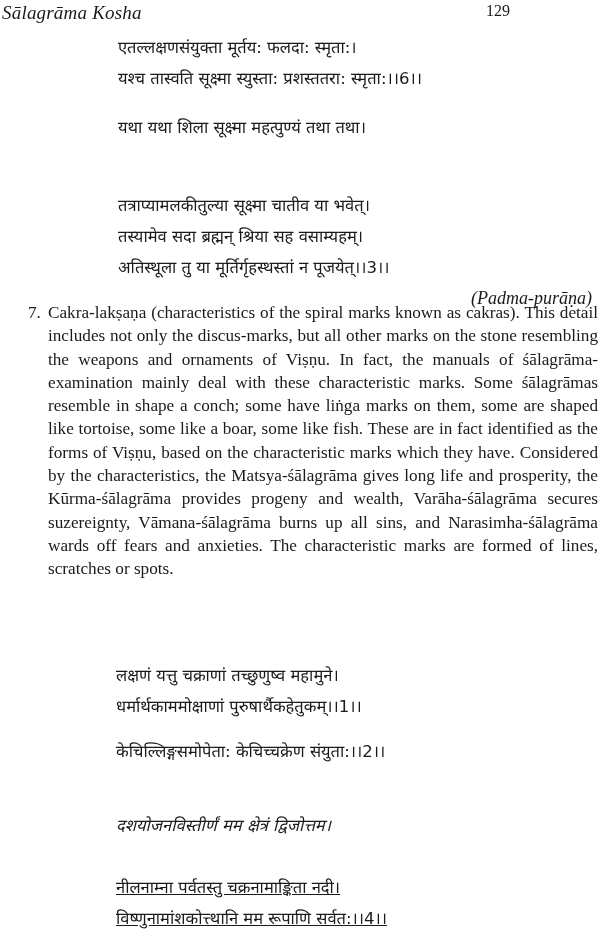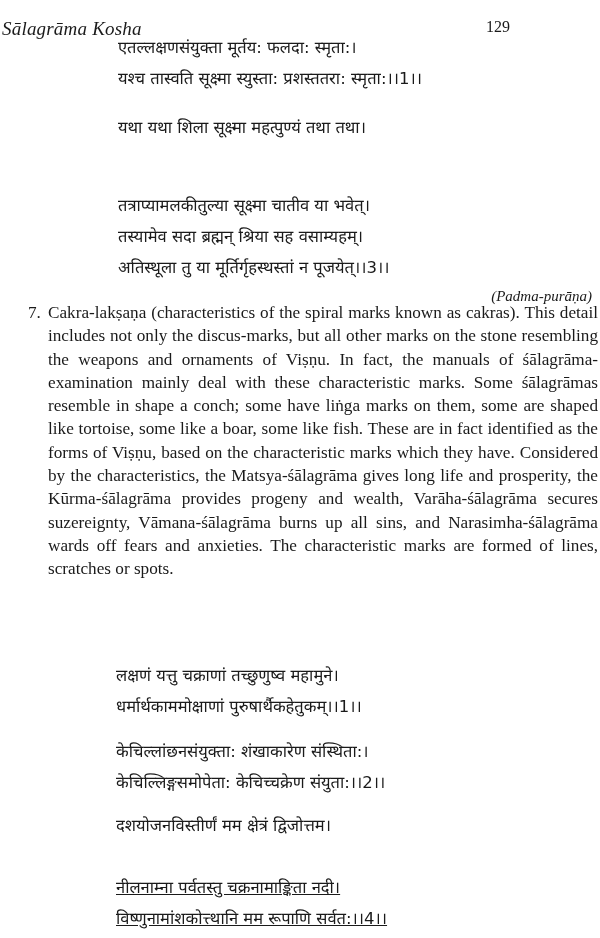--- a/index.html
+++ b/index.html
@@ -1,38 +1,38 @@
 <!DOCTYPE html>
 <html><head>
 <meta charset="utf-8">
 <style>
   html, body { margin: 0; padding: 0; background: #ffffff; }
   body { width: 600px; height: 938px; position: relative; overflow: hidden; color: #1a1a1a; font-family: "Liberation Serif", "DejaVu Serif", serif; }
-  .header { position: absolute; top: 16px; left: 0; width: 516px; height: 30px; }
+  .header { position: absolute; top: 0; left: 0; width: 516px; height: 30px; }
   .running-title { position: absolute; left: 2px; top: 2px; font-style: italic; font-size: 19px; letter-spacing: 0.2px; }
   .page-number { position: absolute; right: 6px; top: 2px; font-size: 16px; }
   .verse-block { position: absolute; left: 118px; font-family: "DejaVu Sans", sans-serif; font-size: 16.5px; line-height: 31px; white-space: nowrap; }
   .verse-line { display: block; }
-  .source { position: absolute; right: 8px; top: 288px; font-style: italic; font-size: 15px; }
+  .source { position: absolute; right: 8px; top: 288px; font-style: italic; font-size: 18px; }
   .item { position: absolute; left: 28px; top: 301px; width: 570px; font-size: 17.2px; line-height: 23.3px; }
   .item-num { position: absolute; left: 0; top: 0; }
   .item-text { margin-left: 20px; text-align: justify; }
   .verse-block.b2 { left: 116px; }
 </style>
 </head>
 <body>
 
 <div class="header">
   <span class="running-title">Sālagrāma Kosha</span>
   <span class="page-number">129</span>
 </div>
 
 <div class="verse-block" style="top:32px;">
   <span class="verse-line">एतल्लक्षणसंयुक्ता मूर्तय: फलदा: स्मृता:।</span>
-  <span class="verse-line">यश्च तास्वति सूक्ष्मा स्युस्ता: प्रशस्ततरा: स्मृता:।।1।।</span>
+  <span class="verse-line">यश्च तास्वति सूक्ष्मा स्युस्ता: प्रशस्ततरा: स्मृता:।।6।।</span>
 </div>
 
 <div class="verse-block" style="top:112px;">
   <span class="verse-line">यथा यथा शिला सूक्ष्मा महत्पुण्यं तथा तथा।</span>
 </div>
 
 <div class="verse-block" style="top:190px;">
   <span class="verse-line">तत्राप्यामलकीतुल्या सूक्ष्मा चातीव या भवेत्।</span>
   <span class="verse-line">तस्यामेव सदा ब्रह्मन् श्रिया सह वसाम्यहम्।</span>
   <span class="verse-line">अतिस्थूला तु या मूर्तिर्गृहस्थस्तां न पूजयेत्।।3।।</span>
@@ -44,24 +44,23 @@
   <span class="item-num">7.</span>
   <div class="item-text">Cakra-lakṣaṇa (characteristics of the spiral marks known as cakras). This detail includes not only the discus-marks, but all other marks on the stone resembling the weapons and ornaments of Viṣṇu. In fact, the manuals of śālagrāma-examination mainly deal with these characteristic marks. Some śālagrāmas resemble in shape a conch; some have liṅga marks on them, some are shaped like tortoise, some like a boar, some like fish. These are in fact identified as the forms of Viṣṇu, based on the characteristic marks which they have. Considered by the characteristics, the Matsya-śālagrāma gives long life and prosperity, the Kūrma-śālagrāma provides progeny and wealth, Varāha-śālagrāma secures suzereignty, Vāmana-śālagrāma burns up all sins, and Narasimha-śālagrāma wards off fears and anxieties. The characteristic marks are formed of lines, scratches or spots.</div>
 </div>
 
 <div class="verse-block b2" style="top:660px;">
   <span class="verse-line">लक्षणं यत्तु चक्राणां तच्छुणुष्व महामुने।</span>
   <span class="verse-line">धर्मार्थकाममोक्षाणां पुरुषार्थैकहेतुकम्।।1।।</span>
 </div>
 
 <div class="verse-block b2" style="top:736px;">
-  <span class="verse-line">केचिल्लांछनसंयुक्ता: शंखाकारेण संस्थिता:।</span>
   <span class="verse-line">केचिल्लिङ्गसमोपेता: केचिच्चक्रेण संयुता:।।2।।</span>
 </div>
 
-<div class="verse-block b2" style="top:810px;">
+<div class="verse-block b2" style="top:810px;font-style:italic;">
   <span class="verse-line">दशयोजनविस्तीर्णं मम क्षेत्रं द्विजोत्तम।</span>
 </div>
 
 <div class="verse-block b2" style="top:872px;text-decoration:underline;">
   <span class="verse-line">नीलनाम्ना पर्वतस्तु चक्रनामाङ्किता नदी।</span>
   <span class="verse-line">विष्णुनामांशकोत्त्थानि मम रूपाणि सर्वत:।।4।।</span>
 </div>
 
 </body></html>

